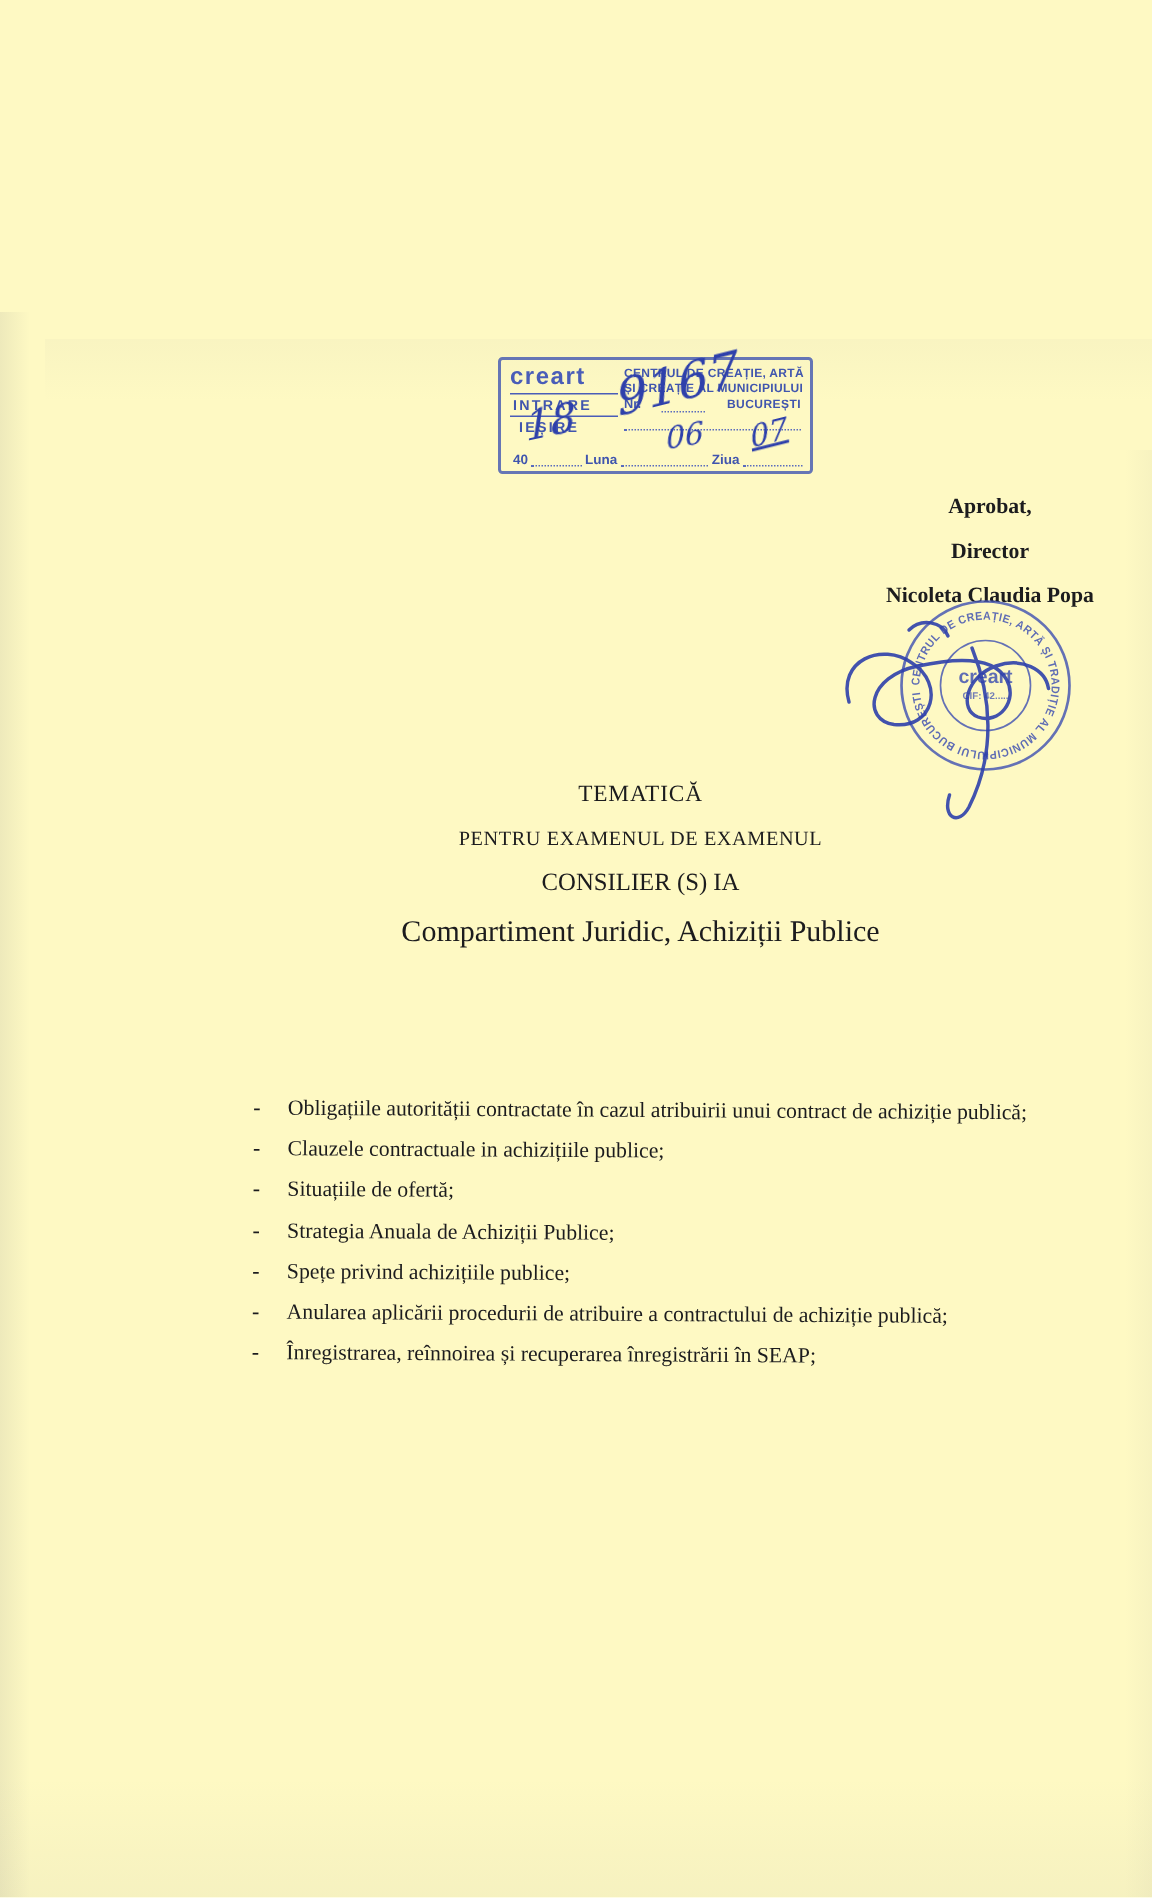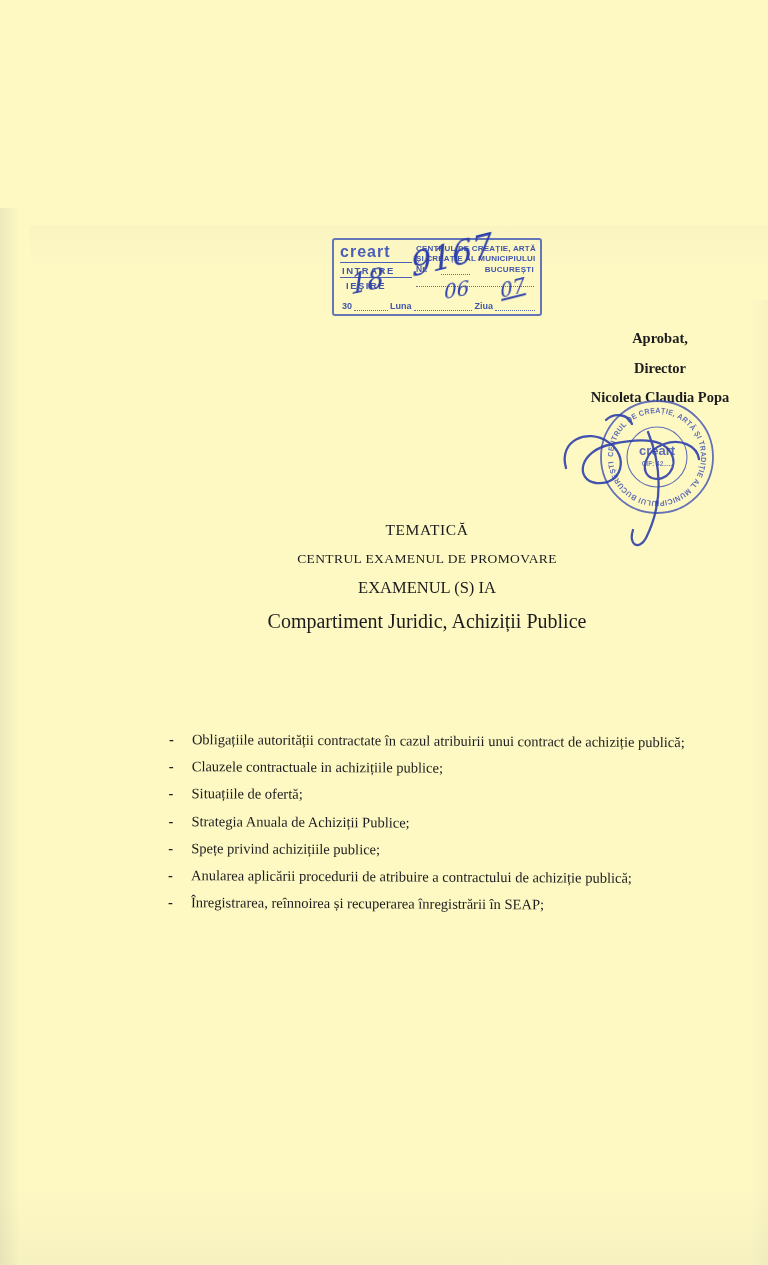--- a/index.html
+++ b/index.html
@@ -88,21 +88,21 @@
       <div class="rs-org1">CENTRUL DE CREAȚIE, ARTĂ</div>
       <div class="rs-org2">ȘI CREAȚIE AL MUNICIPIULUI</div>
       <div class="rs-row3">
         <span class="rs-nr">Nr.</span>
         <span class="dots"></span>
         <span class="rs-buc">BUCUREȘTI</span>
       </div>
       <div class="rs-dotline"></div>
     </div>
     <div class="rs-bottom">
-      <span class="lbl">30</span>
+      <span class="lbl">40</span>
       <span class="dots w1"></span>
       <span class="lbl">Luna</span>
       <span class="dots w2"></span>
       <span class="lbl">Ziua</span>
       <span class="dots w3"></span>
     </div>
     <span class="hw hw-nr">9167</span>
     <span class="hw hw-year">18</span>
     <span class="hw hw-luna">06</span>
     <span class="hw hw-ziua">07</span>
@@ -135,22 +135,22 @@
       <path d="M 18,78 C 10,50 40,38 60,52 C 82,66 74,96 48,93 C 27,90 30,61 64,54
                C 96,47 116,50 123,63 C 131,77 118,93 104,88 C 91,83 96,61 116,54
                C 133,48 149,56 151,69"></path>
       <path d="M 100,42 C 113,74 116,112 98,148 C 91,161 80,155 85,140"></path>
       <path d="M 58,30 C 66,22 80,24 84,34"></path>
     </g>
   </svg>
 
   <div class="title-block">
     <div class="t1">TEMATICĂ</div>
-    <div class="t2">CENTRUL EXAMENUL DE PROMOVARE</div>
-    <div class="t3">EXAMENUL (S) IA</div>
+    <div class="t2">PENTRU EXAMENUL DE EXAMENUL</div>
+    <div class="t3">CONSILIER (S) IA</div>
     <div class="t4">Compartiment Juridic, Achiziții Publice</div>
   </div>
 
   <div class="topics">
       <div class="topic">
       <span class="dash">-</span>
       <span class="topic-text">Obligațiile autorității contractate în cazul atribuirii unui contract de achiziție publică;</span>
     </div>
       <div class="topic">
       <span class="dash">-</span>

